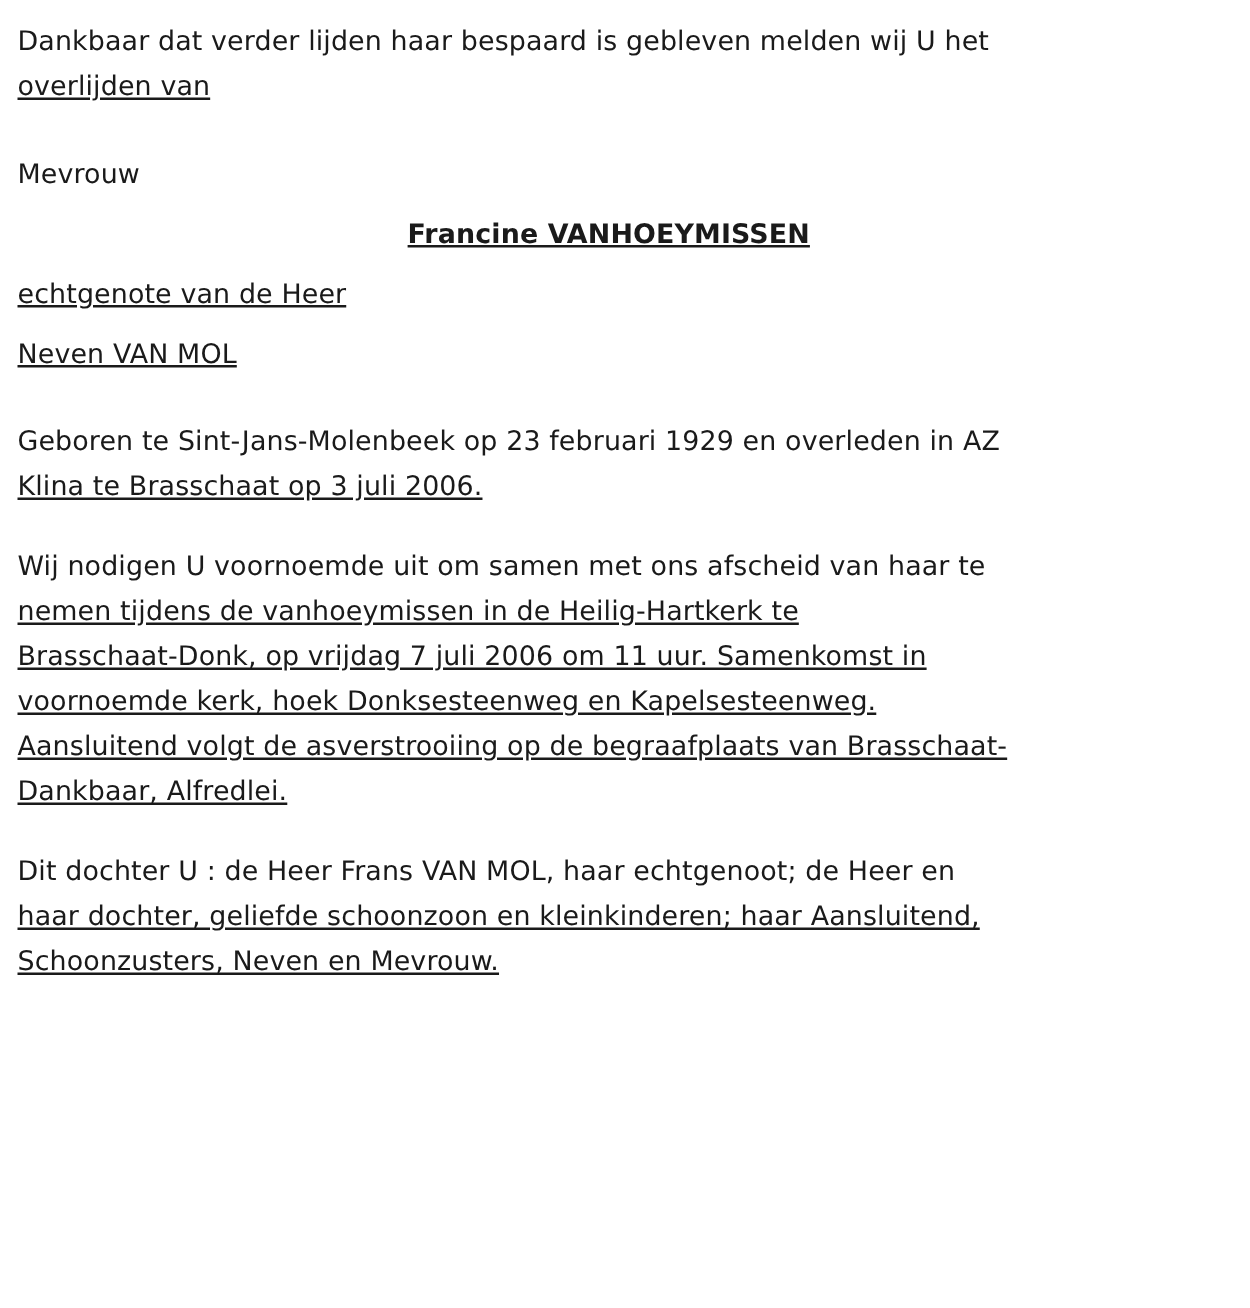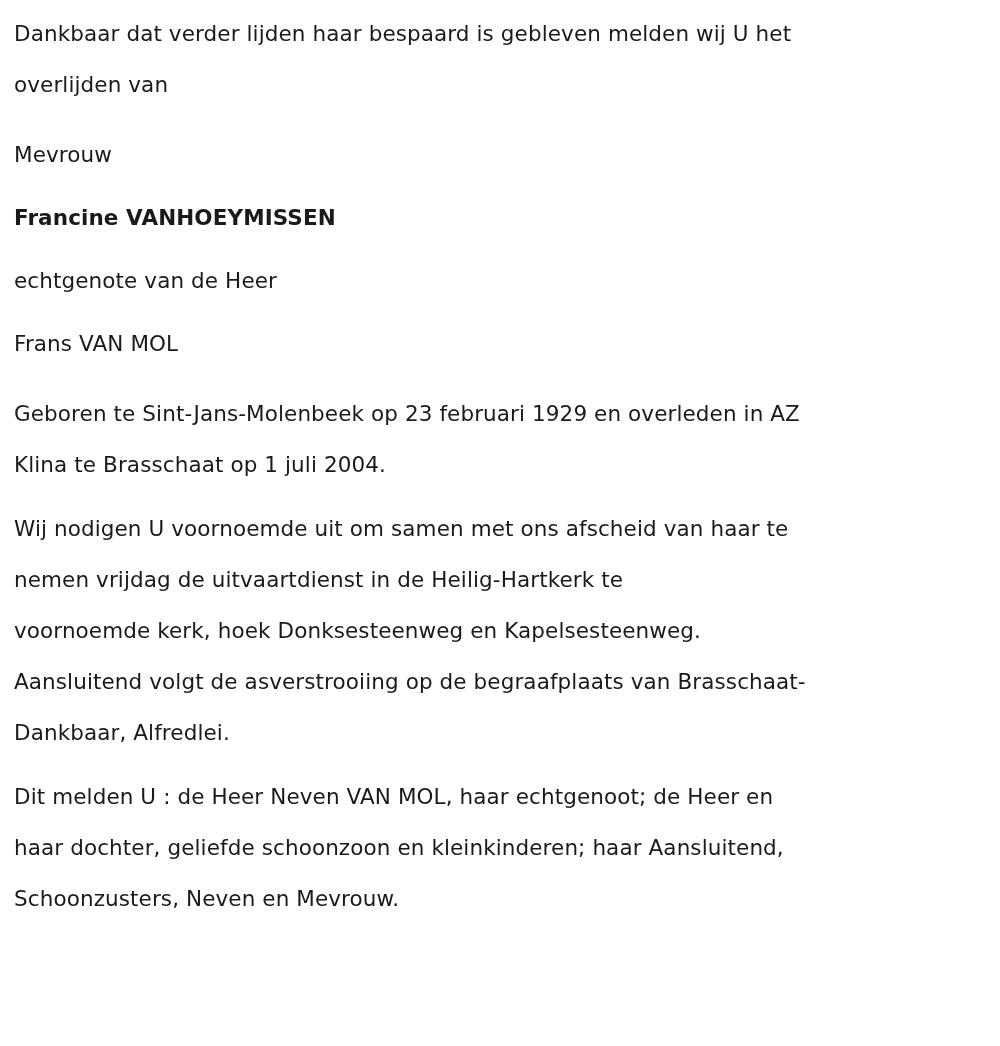--- a/index.html
+++ b/index.html
@@ -22,27 +22,29 @@
   }
   .para {
     font-size: 21.5px;
     line-height: 36px;
     letter-spacing: 0.1px;
     margin: 0;
     color: #1a1a1a;
     max-width: 960px;
   }
   .para + .para {
-    margin-top: 15px;
+    margin-top: 0;
+    text-decoration: underline;
   }
   .gap {
     height: 28px;
   }
   .name {
     font-weight: bold;
+    text-align: center;
   }
   .block-tight .para {
     line-height: 48px;
   }
 </style>
 </head>
 <body>
 
 <div class="page">
 
@@ -50,44 +52,45 @@
     <p class="para">Dankbaar dat verder lijden haar bespaard is gebleven melden wij U het</p>
     <p class="para">overlijden van</p>
   </div>
 
   <div class="gap"></div>
 
   <div class="block-tight">
     <p class="para">Mevrouw</p>
     <p class="para name">Francine VANHOEYMISSEN</p>
     <p class="para">echtgenote van de Heer</p>
-    <p class="para">Frans VAN MOL</p>
+    <p class="para">Neven VAN MOL</p>
   </div>
 
   <div class="gap"></div>
 
   <div>
     <p class="para">Geboren te Sint-Jans-Molenbeek op 23 februari 1929 en overleden in AZ</p>
-    <p class="para">Klina te Brasschaat op 1 juli 2004.</p>
+    <p class="para">Klina te Brasschaat op 3 juli 2006.</p>
   </div>
 
   <div class="gap"></div>
 
   <div>
     <p class="para">Wij nodigen U voornoemde uit om samen met ons afscheid van haar te</p>
-    <p class="para">nemen vrijdag de uitvaartdienst in de Heilig-Hartkerk te</p>
+    <p class="para">nemen tijdens de vanhoeymissen in de Heilig-Hartkerk te</p>
+    <p class="para">Brasschaat-Donk, op vrijdag 7 juli 2006 om 11 uur. Samenkomst in</p>
     <p class="para">voornoemde kerk, hoek Donksesteenweg en Kapelsesteenweg.</p>
     <p class="para">Aansluitend volgt de asverstrooiing op de begraafplaats van Brasschaat-</p>
     <p class="para">Dankbaar, Alfredlei.</p>
   </div>
 
   <div class="gap"></div>
 
   <div>
-    <p class="para">Dit melden U : de Heer Neven VAN MOL, haar echtgenoot; de Heer en</p>
+    <p class="para">Dit dochter U : de Heer Frans VAN MOL, haar echtgenoot; de Heer en</p>
     <p class="para">haar dochter, geliefde schoonzoon en kleinkinderen; haar Aansluitend,</p>
     <p class="para">Schoonzusters, Neven en Mevrouw.</p>
   </div>
 
   <div class="gap"></div>
 
   <div>
   </div>
 
 </div>

